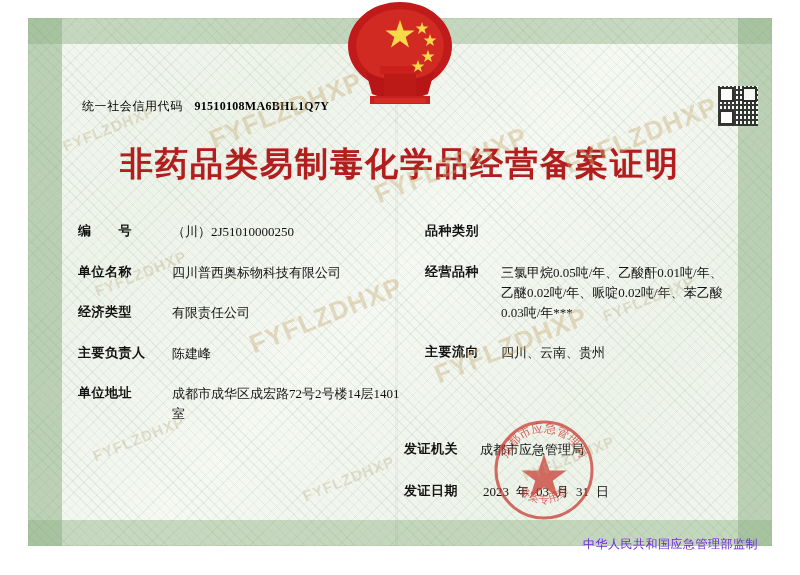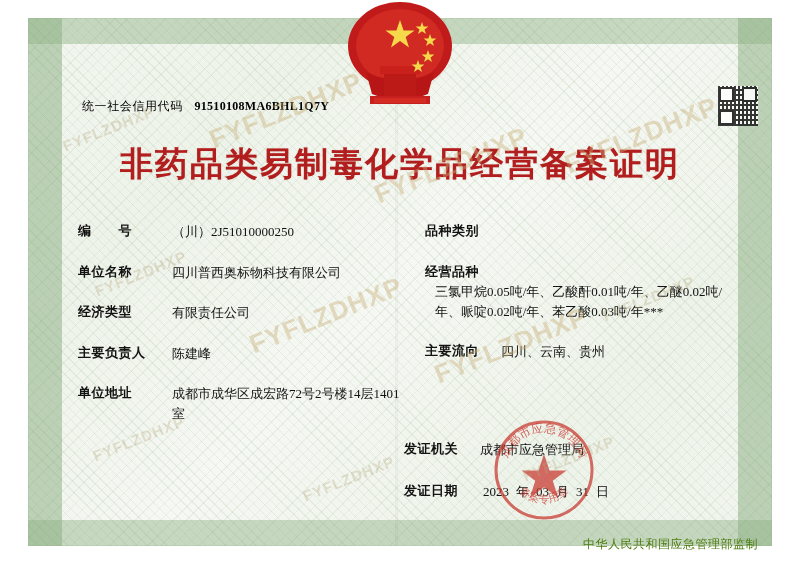--- a/index.html
+++ b/index.html
@@ -166,21 +166,21 @@
     font-family: "Liberation Serif", serif;
     padding-left: 10px;
     word-break: break-all;
   }
 
   
   .valid .v { display: flex; gap: 10px; align-items: baseline; white-space: nowrap; }
   .valid .sep { font-weight: bold; }
 
   
-  .col-right .row.goods { margin-bottom: 20px; flex-direction: column; }
+  .col-right .row.goods { margin-bottom: 20px; }
   .col-right .row.goods .v { line-height: 1.55; }
 
   
   .issue {
     position: absolute;
     left: 404px;
     top: 440px;
     width: 330px;
     z-index: 5;
   }
@@ -201,21 +201,21 @@
     pointer-events: none;
   }
 
   
   .footer {
     position: absolute;
     right: 42px;
     bottom: 22px;
     font-size: 12px;
     font-family: "Liberation Serif", serif;
-    color: #4d7c0f;
+    color: #6d28d9;
     letter-spacing: .5px;
     z-index: 5;
   }
 
   
   .wm {
     position: absolute;
     font-family: "Liberation Sans", sans-serif;
     font-weight: bold;
     color: rgba(188,168,120,0.38);

